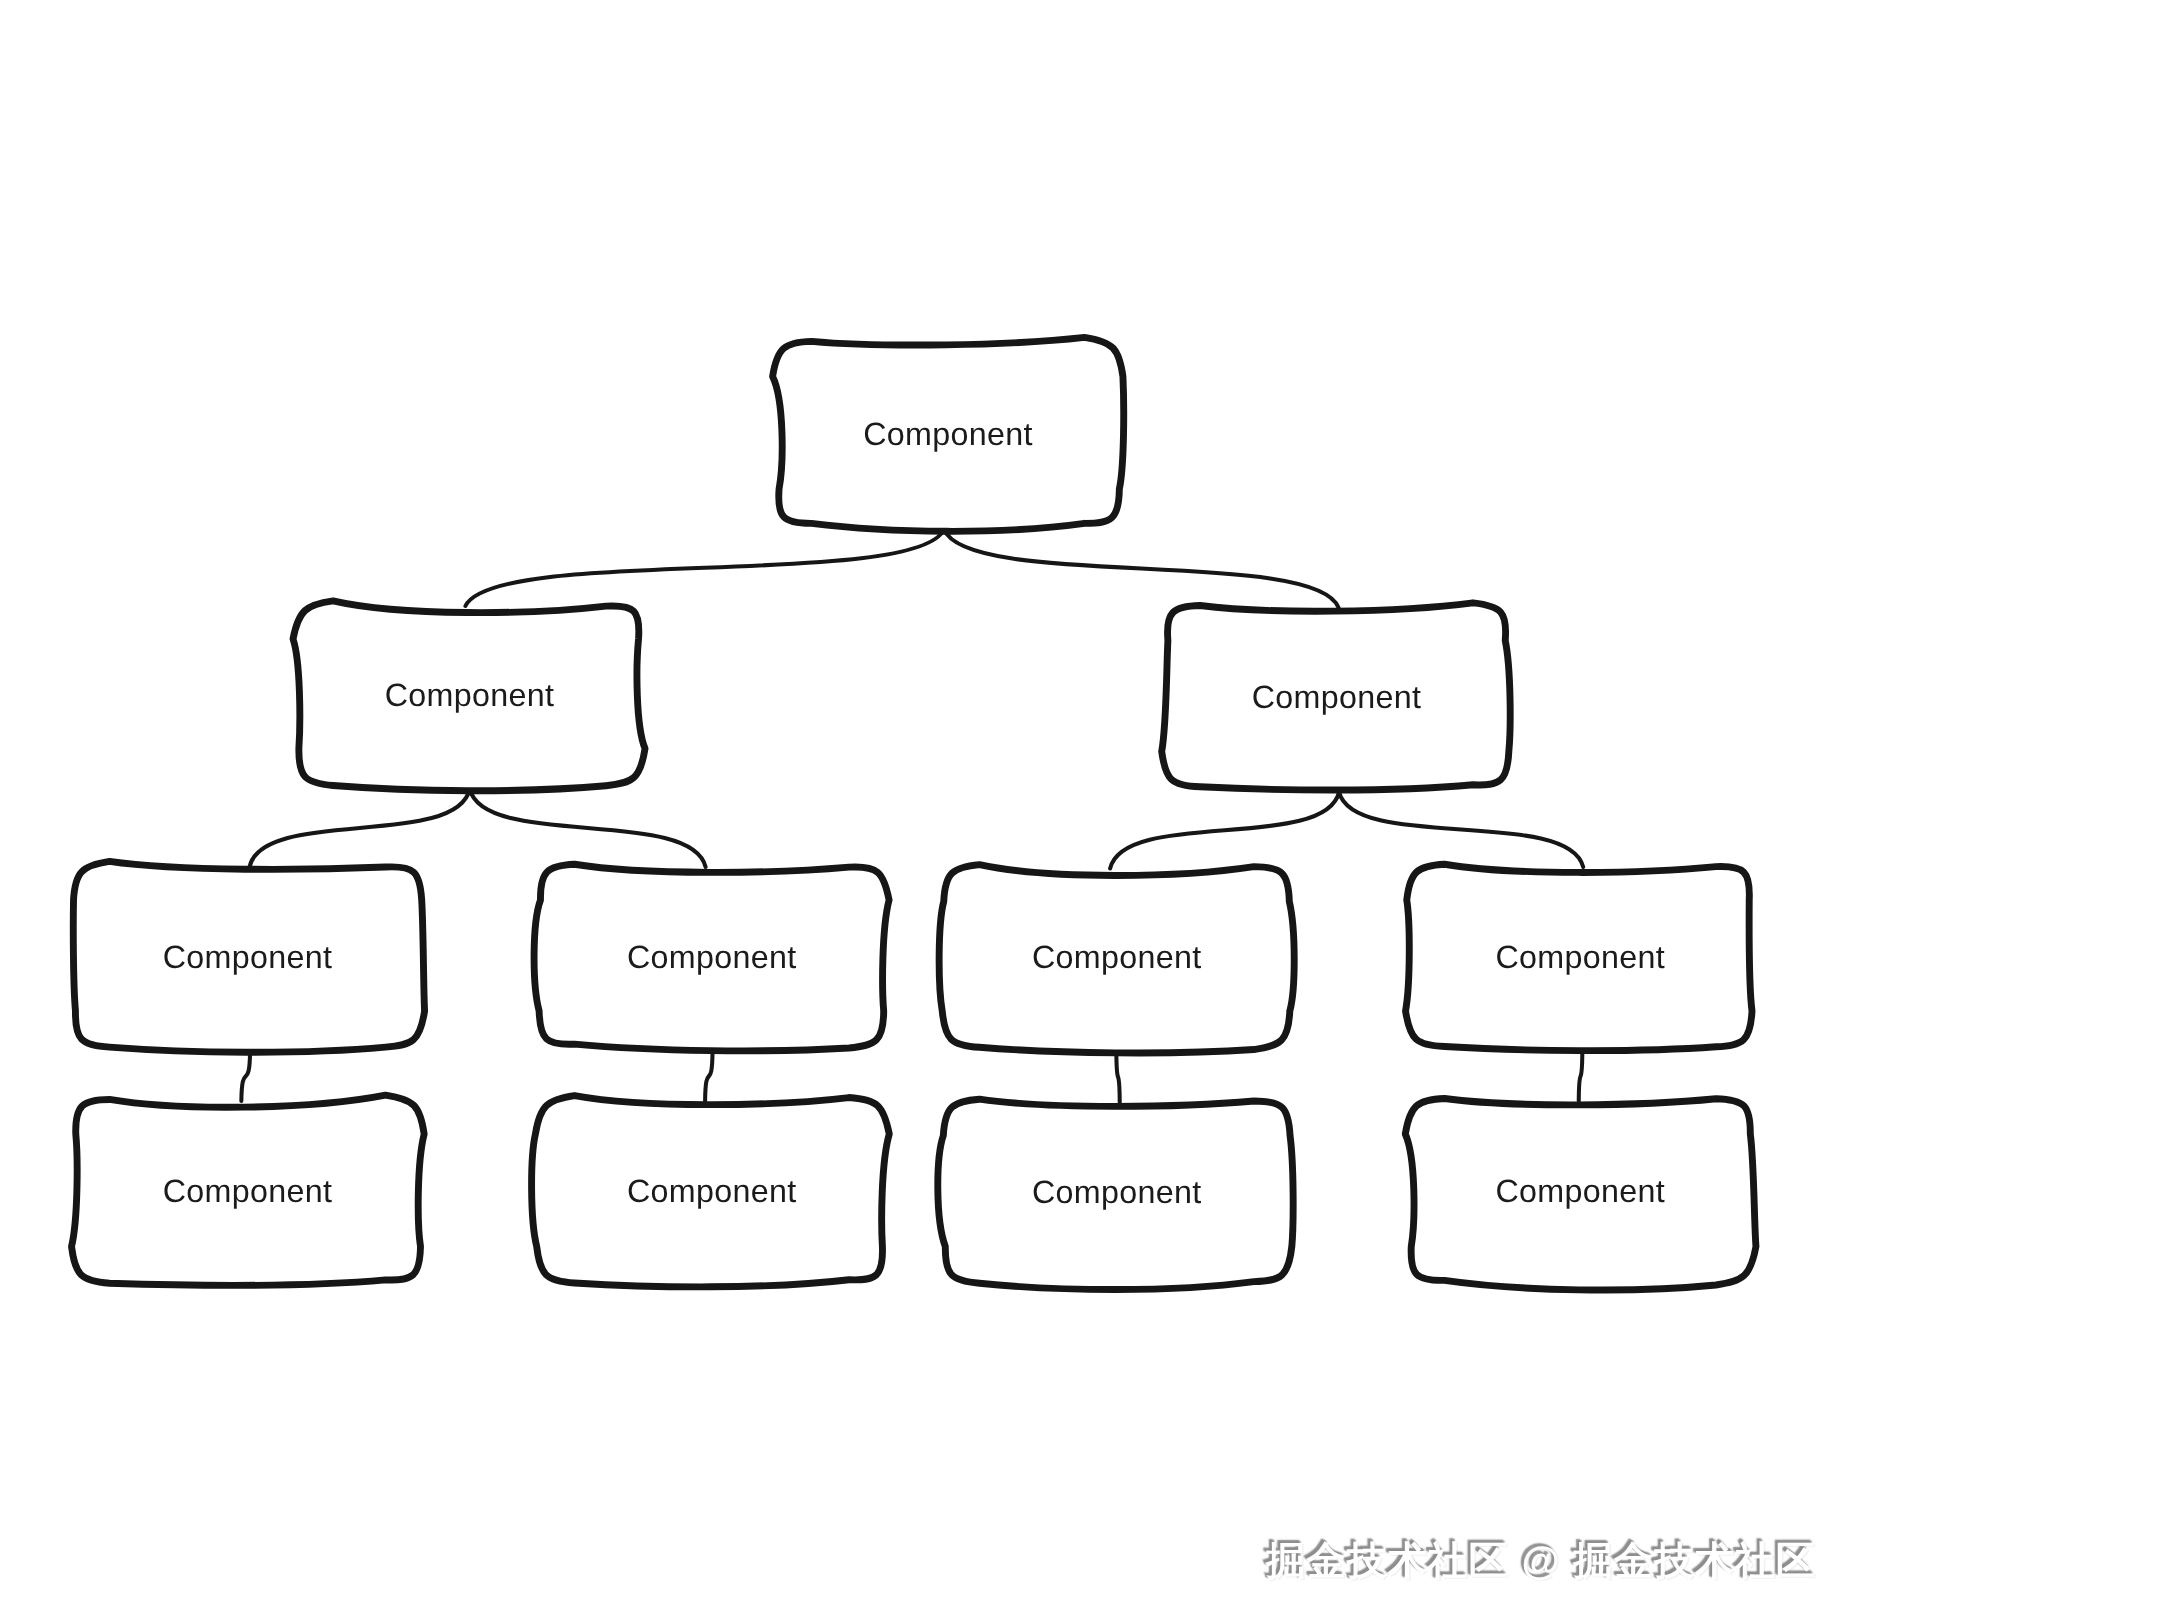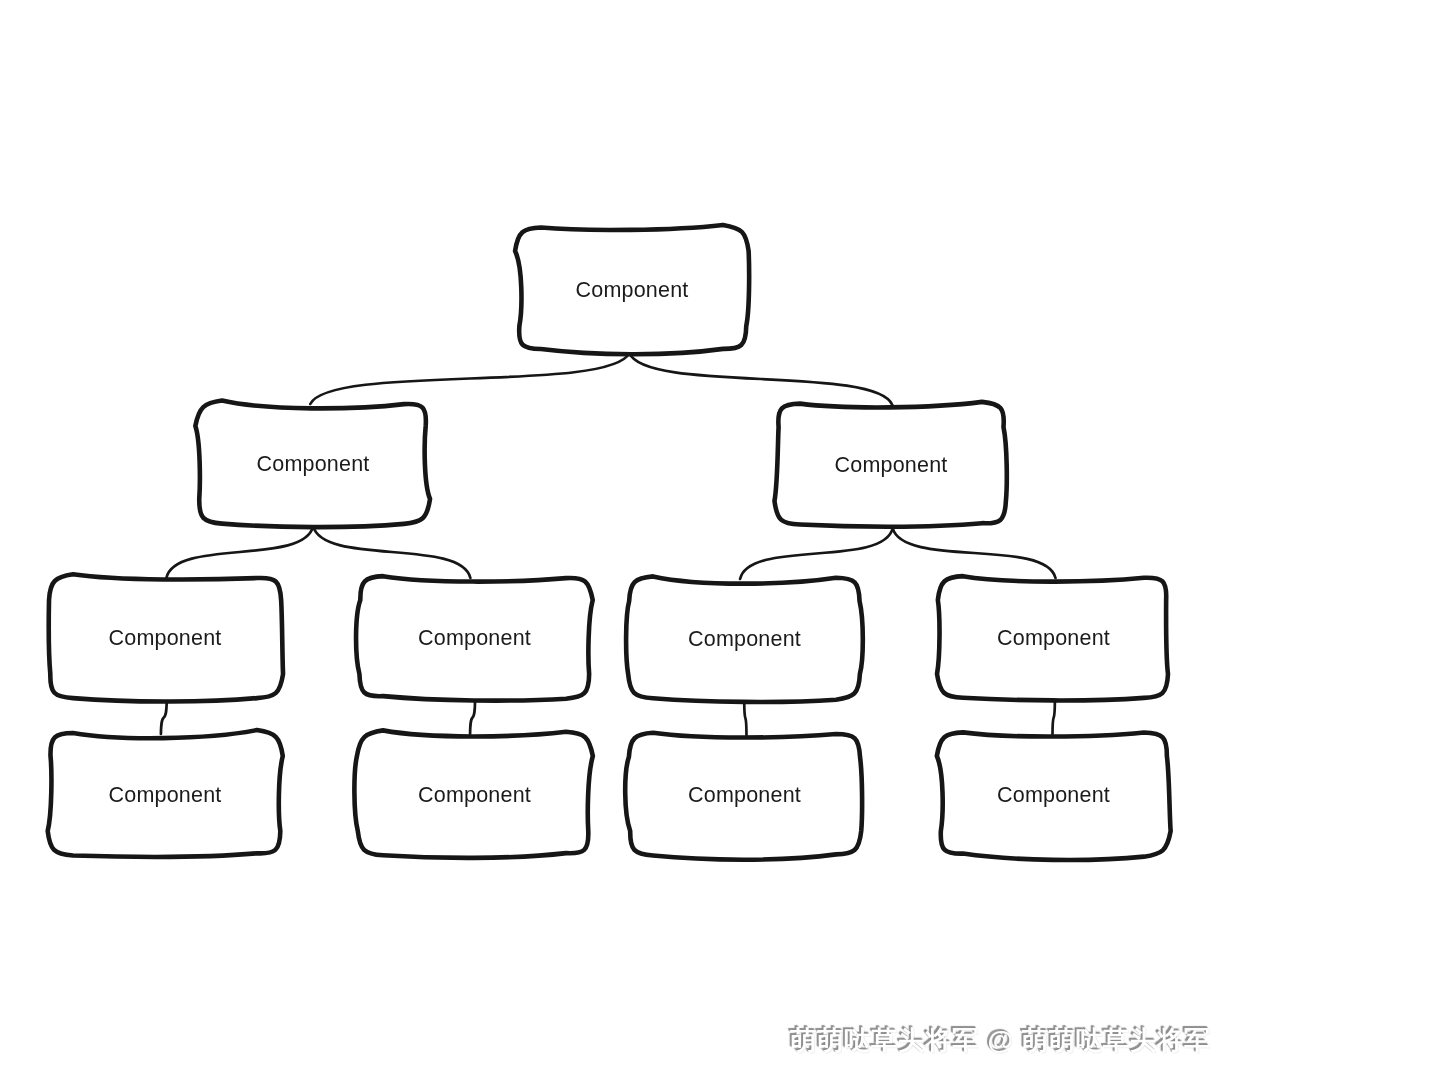--- a/index.html
+++ b/index.html
@@ -105,14 +105,14 @@
       </g>
       <g>
         <path d="M 653 732.801275360951 C 698.3 739.4394946067405 786.08 738.4394946067405 836 733.961929645855 C 855 734 859 738 860.0264223868289 757 C 862.5551905291359 775.7 862.5551905291359 815.96 861.2212274674966 831 C 859 851 854 854 836 854.4006205130427 C 781.46 861.7481375649222 705.23 860.7481375649222 653 855.5352937056014 C 634 854 630 850 630.19750741998 831 C 623.7733645563512 813.52 623.7733645563512 772.04 628.8819367489778 757 C 630 738 635 734 653 732.801275360951 Z" class="node-box"></path>
         <text x="744.5" y="795" text-anchor="middle" dominant-baseline="central" class="node-label">Component</text>
       </g>
       <g>
         <path d="M 963 732.3542931876727 C 1007.7 738.4279021896727 1094.72 737.4279021896727 1144 732.4780403334735 C 1163 733 1167 737 1166.8697543948365 756 C 1169.4195674581351 775.05 1169.4195674581351 815.64 1170.6426649279892 831 C 1167 851 1162 854 1144 856.6622096271021 C 1090.14 861.9790802520602 1014.57 860.9790802520602 963 853.5836994947604 C 944 854 940 850 940.8377609887903 831 C 943.7418681977433 813.1800000000001 943.7418681977433 771.36 936.8596290511487 756 C 940 737 945 733 963 732.3542931876727 Z" class="node-box"></path>
         <text x="1053.5" y="794.5" text-anchor="middle" dominant-baseline="central" class="node-label">Component</text>
       </g>
     </svg>
-  <div class="watermark">萌萌哒草头将军 @ 萌萌哒草头将军</div>
+  <div class="watermark">掘金技术社区 @ 掘金技术社区</div>
 </div>
 
 </body></html>

